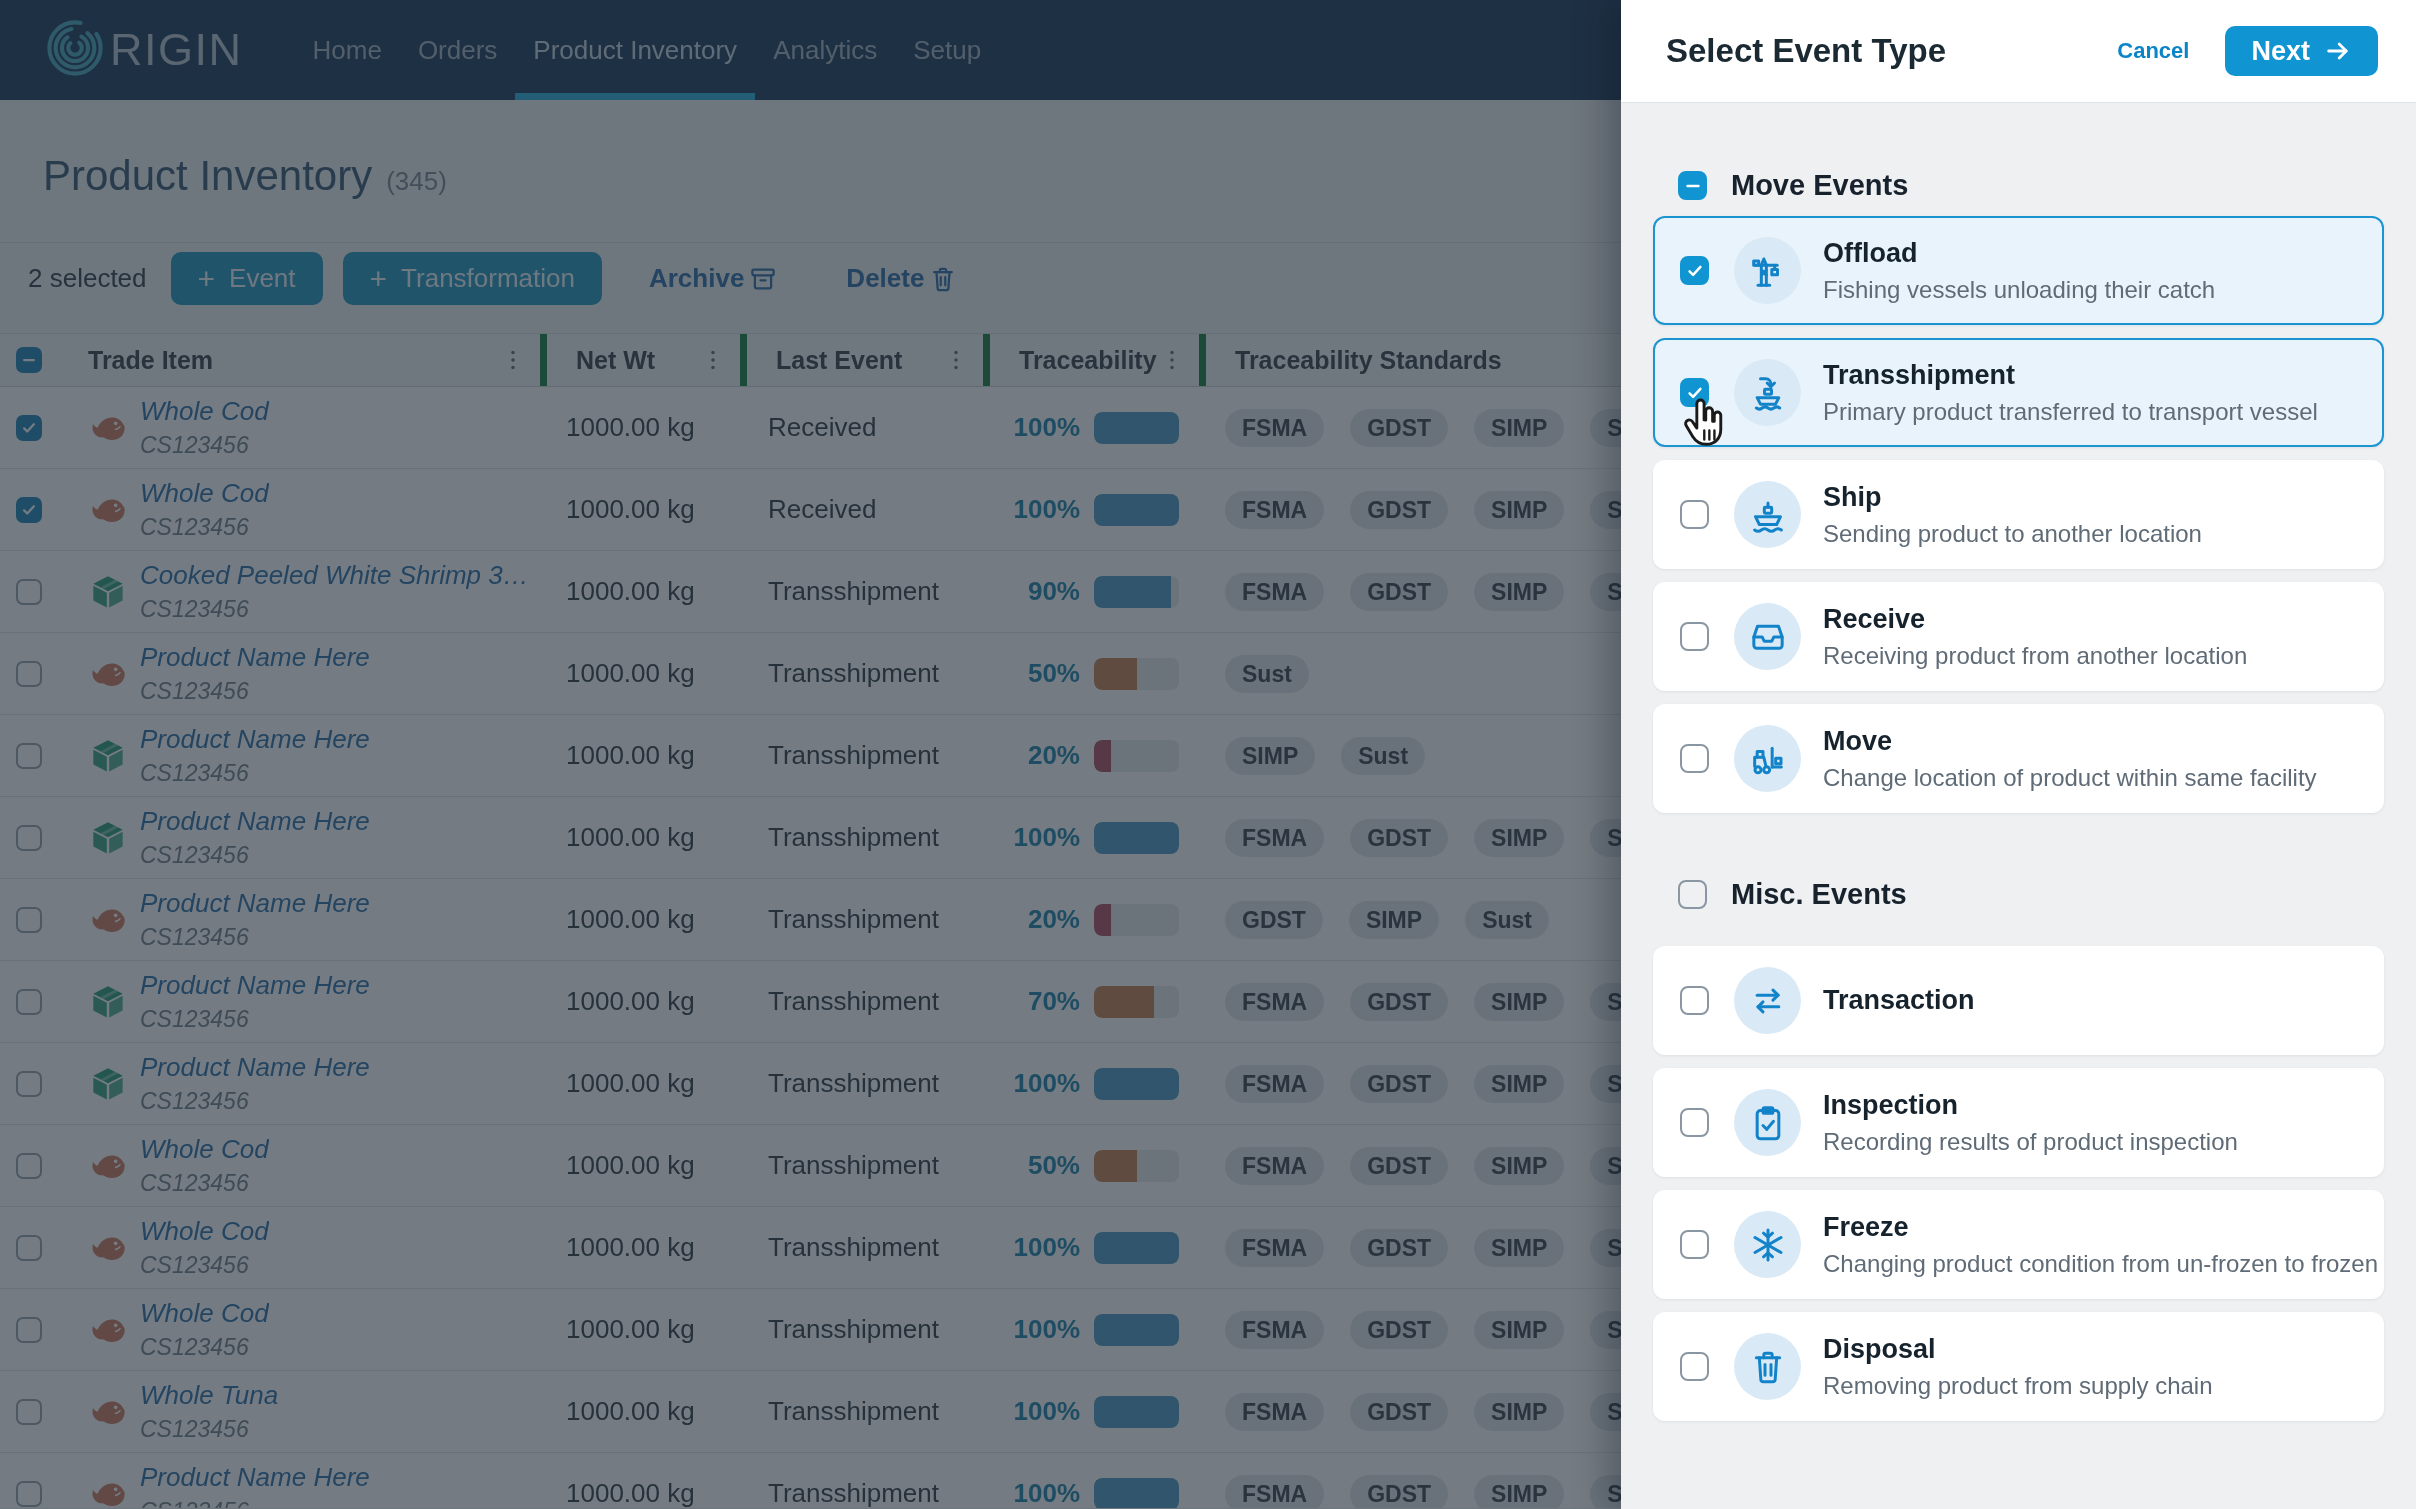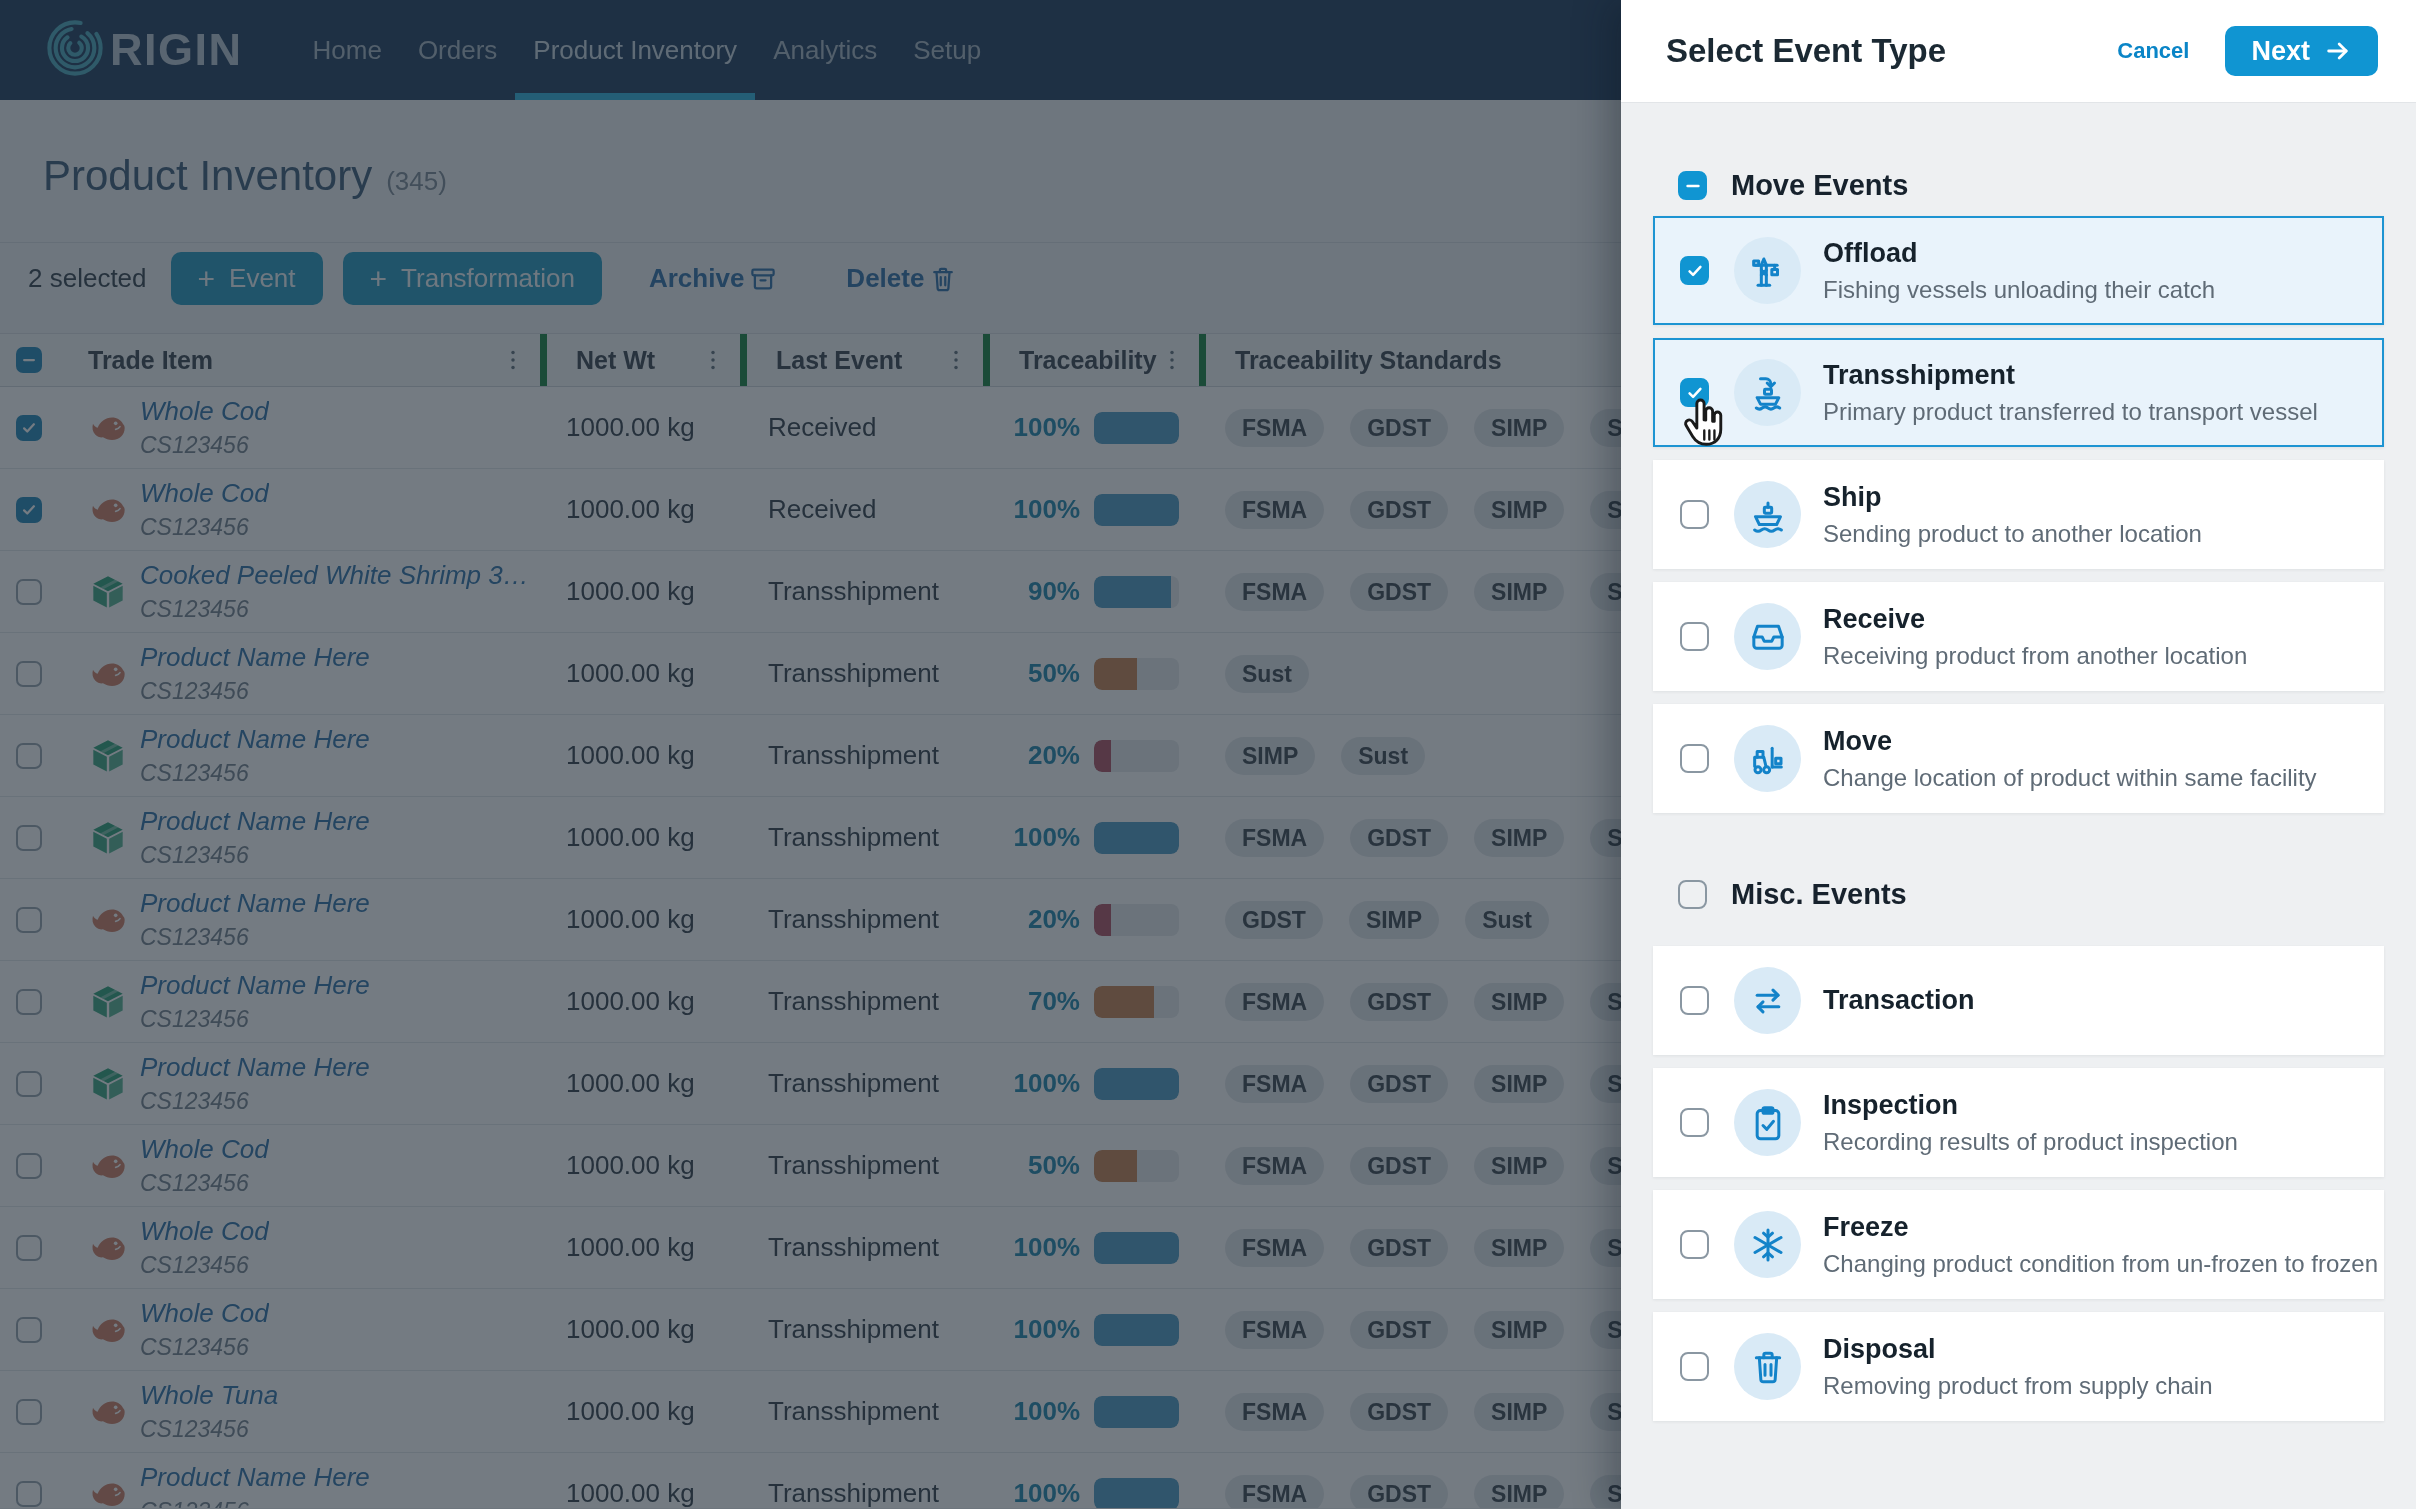--- a/index.html
+++ b/index.html
@@ -2,21 +2,21 @@
 <html><head>
 <meta charset="utf-8">
 <style>
   html,body{margin:0;padding:0;}
   body{width:2416px;height:1509px;overflow:hidden;font-family:"Liberation Sans",sans-serif;background:#f0f2f4;position:relative;}
   .app{position:absolute;inset:0;background:#f0f2f4;}
 
   
   .nav{height:100px;background:#1f3c5c;display:flex;align-items:center;padding:0 46px;position:relative;}
   .logo{display:flex;align-items:center;gap:6px;}
-  .brand{font-size:45px;font-weight:700;color:#b9c5d1;letter-spacing:1.5px;}
+  .brand{font-size:45px;font-weight:400;color:#b9c5d1;letter-spacing:1.5px;}
   .nav-items{display:flex;margin-left:52px;height:100%;align-items:center;}
   .nav-item{font-size:26px;color:#a7b5c2;font-weight:500;padding:0 18px;height:100%;display:flex;align-items:center;position:relative;cursor:pointer;}
   .nav-item.active{color:#c9d5df;}
   .nav-item.active::after{content:"";position:absolute;left:0;right:0;bottom:0;height:7px;background:#2fb3e0;}
 
   
   .title-row{padding:52px 0 0 43px;display:flex;align-items:baseline;}
   .page-title{font-size:42px;color:#3b5a77;font-weight:500;}
   .page-count{font-size:26px;color:#7c8a96;margin-left:14px;}
   .divider{height:1px;background:#d8dde1;margin-top:42px;}
@@ -72,21 +72,21 @@
   .btn-next{height:50px;padding:0 26px;border-radius:10px;background:#1095d2;color:#fff;font-size:27px;font-weight:600;display:flex;align-items:center;gap:14px;border:none;cursor:pointer;}
   .btn-next svg{width:28px;height:28px;stroke:#fff;stroke-width:2.4;fill:none;stroke-linecap:round;stroke-linejoin:round;}
   .panel-body{padding:66px 32px 0 32px;}
   .section-head{display:flex;align-items:center;gap:24px;padding-left:25px;}
   .section:first-child .section-head{margin:0 0 14px 0;}
   .section.second .section-head{margin:65px 0 35px 0;}
   .pcb{width:29px;height:29px;border-radius:8px;border:2.5px solid #8a97a2;box-sizing:border-box;display:flex;align-items:center;justify-content:center;cursor:pointer;flex:none;background:transparent;}
   .pcb.indet,.pcb.checked{background:#1095d2;border-color:#1095d2;}
   .pcb svg{width:20px;height:20px;stroke:#fff;stroke-width:3;fill:none;stroke-linecap:round;stroke-linejoin:round;}
   .section-label{font-size:29px;font-weight:700;color:#17222d;}
-  .card{height:109px;border-radius:0;background:#fff;display:flex;align-items:center;padding-left:25px;margin-bottom:13px;box-shadow:0 1px 3px rgba(15,25,35,0.07);border:2px solid transparent;box-sizing:border-box;cursor:pointer;}
+  .card{height:109px;border-radius:12px;background:#fff;display:flex;align-items:center;padding-left:25px;margin-bottom:13px;box-shadow:0 1px 3px rgba(15,25,35,0.07);border:2px solid transparent;box-sizing:border-box;cursor:pointer;}
   .card.checked{background:#e9f3fb;border-color:#1d94d2;}
   .icon-circle{width:67px;height:67px;border-radius:50%;background:#d9eaf6;margin-left:25px;display:flex;align-items:center;justify-content:center;flex:none;}
   .icon-circle svg{width:40px;height:40px;stroke:#1383c9;stroke-width:1.8;fill:none;stroke-linecap:round;stroke-linejoin:round;}
   .card-text{margin-left:22px;min-width:0;}
   .card-title{font-size:27px;font-weight:700;color:#16222c;}
   .card-desc{font-size:24px;color:#5f6b76;margin-top:7px;white-space:nowrap;}
 
   
   .cursor{position:absolute;left:1676px;top:394px;width:58px;height:62px;z-index:60;pointer-events:none;}
 </style>

